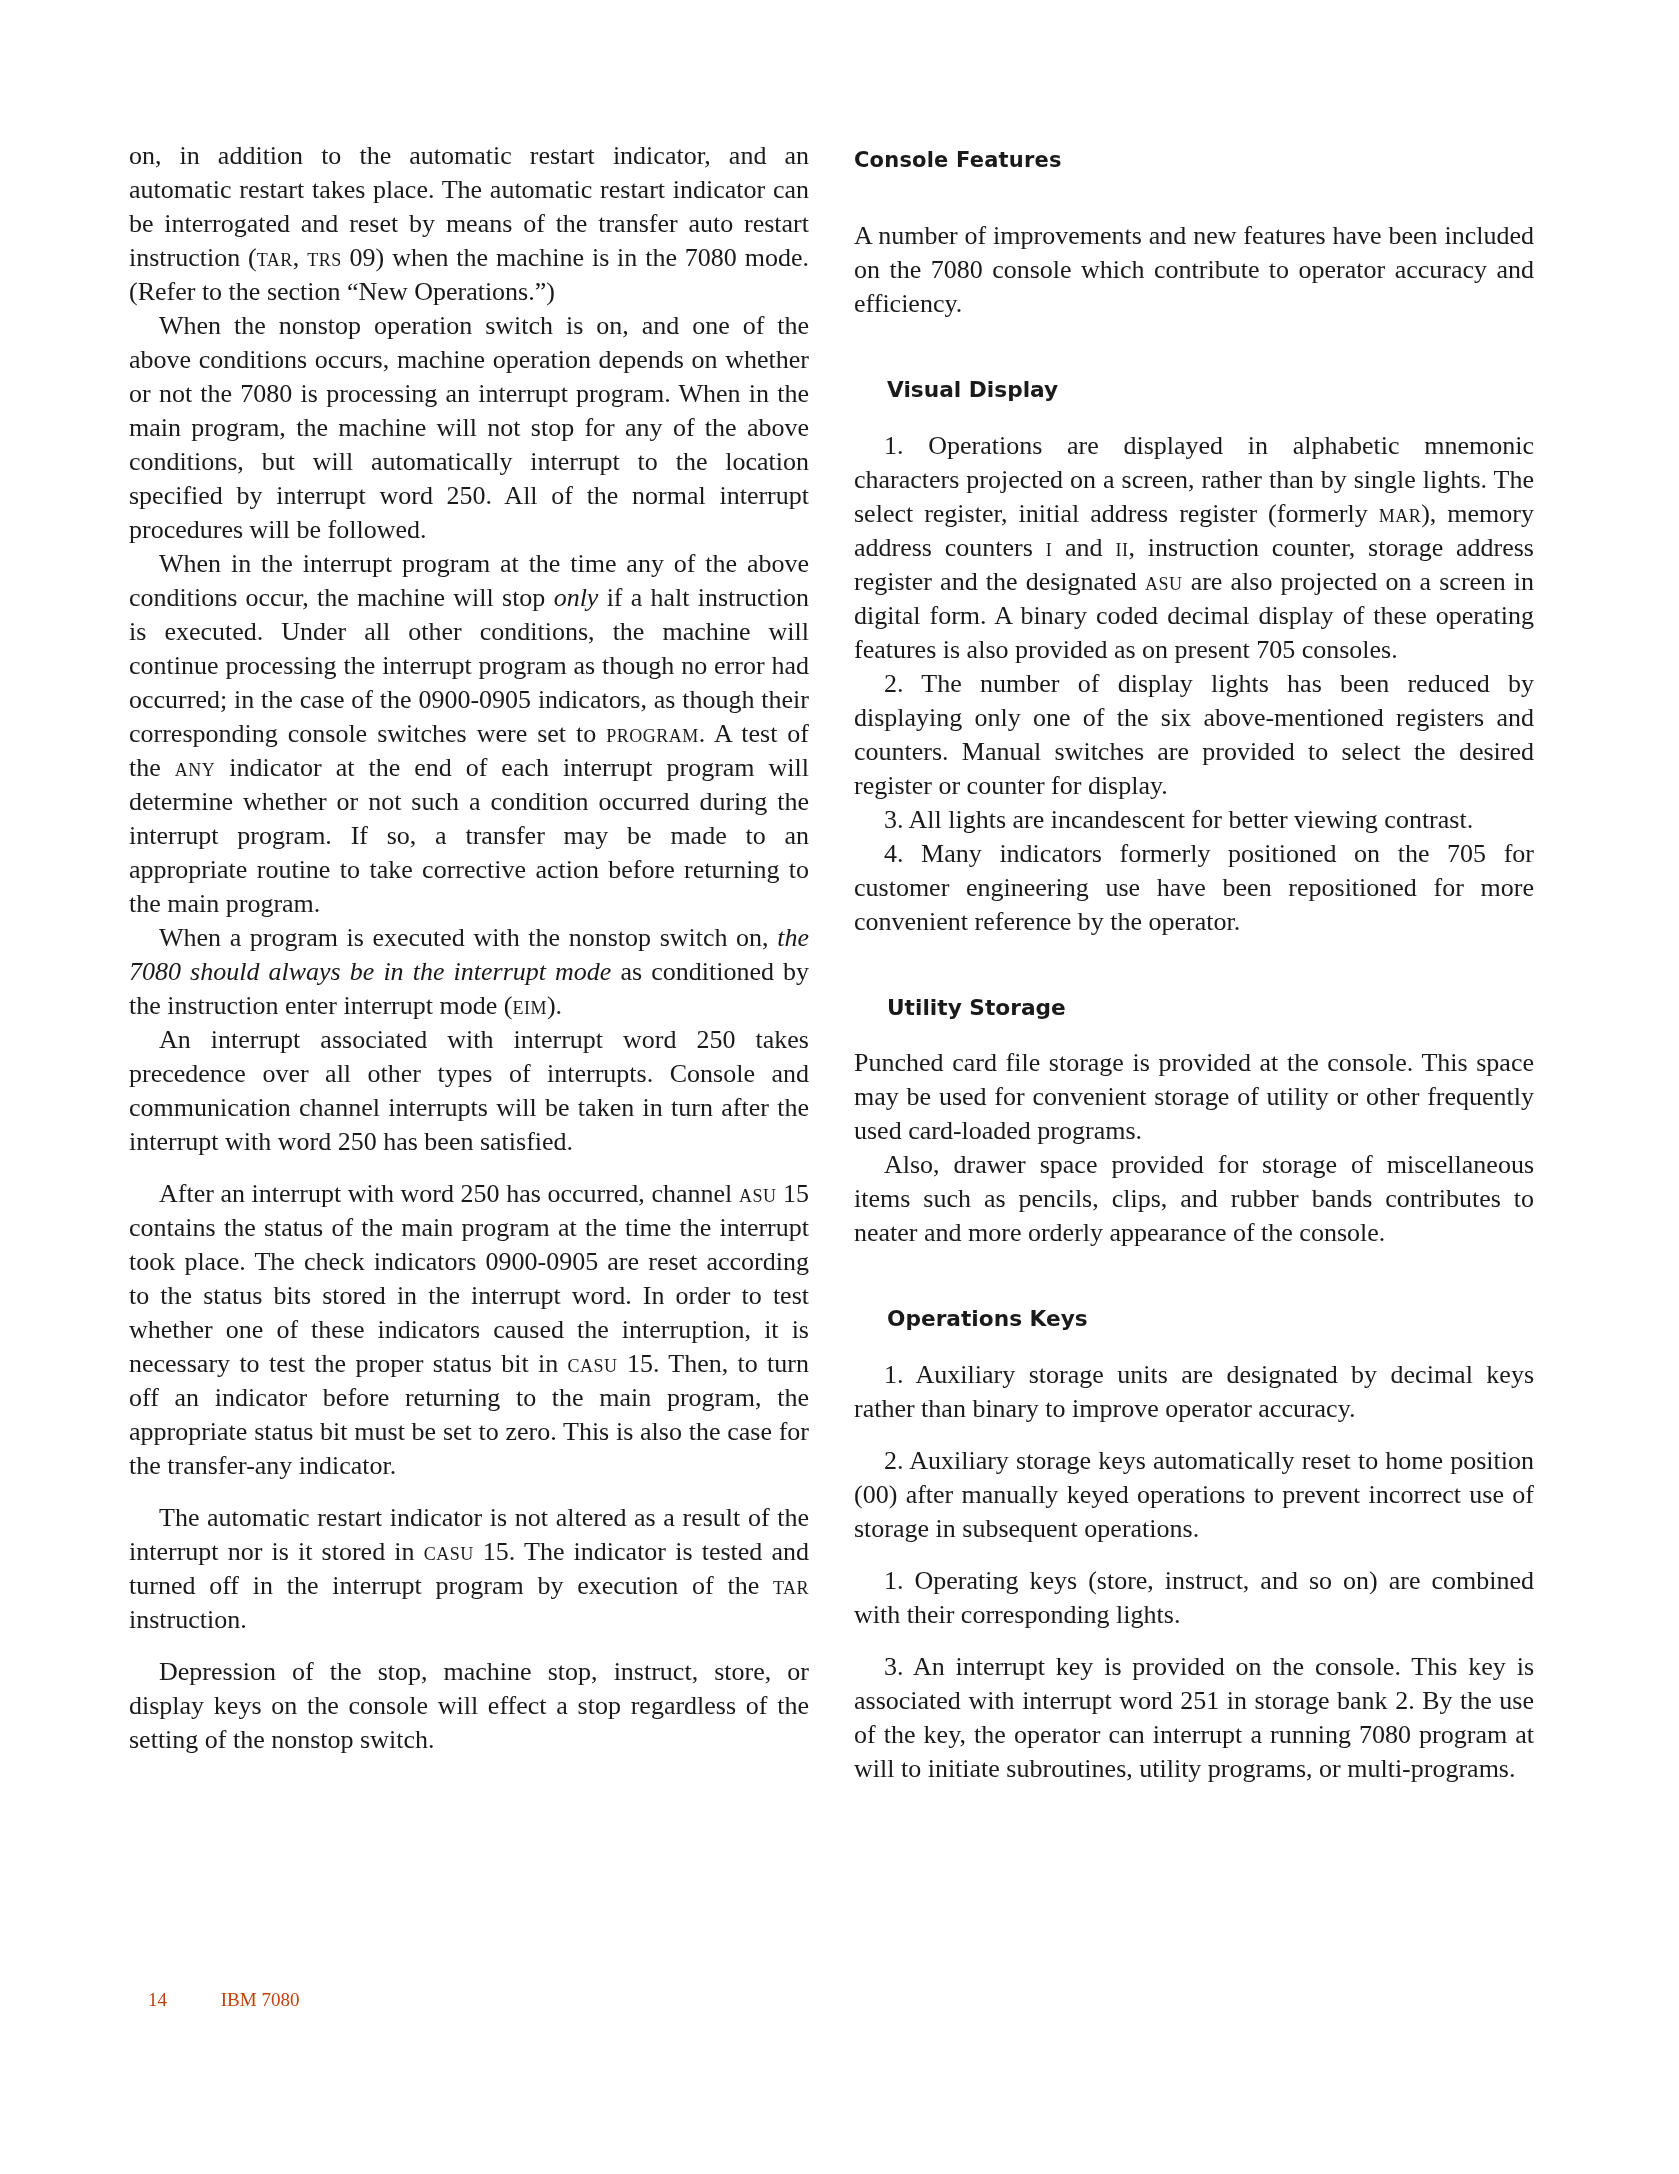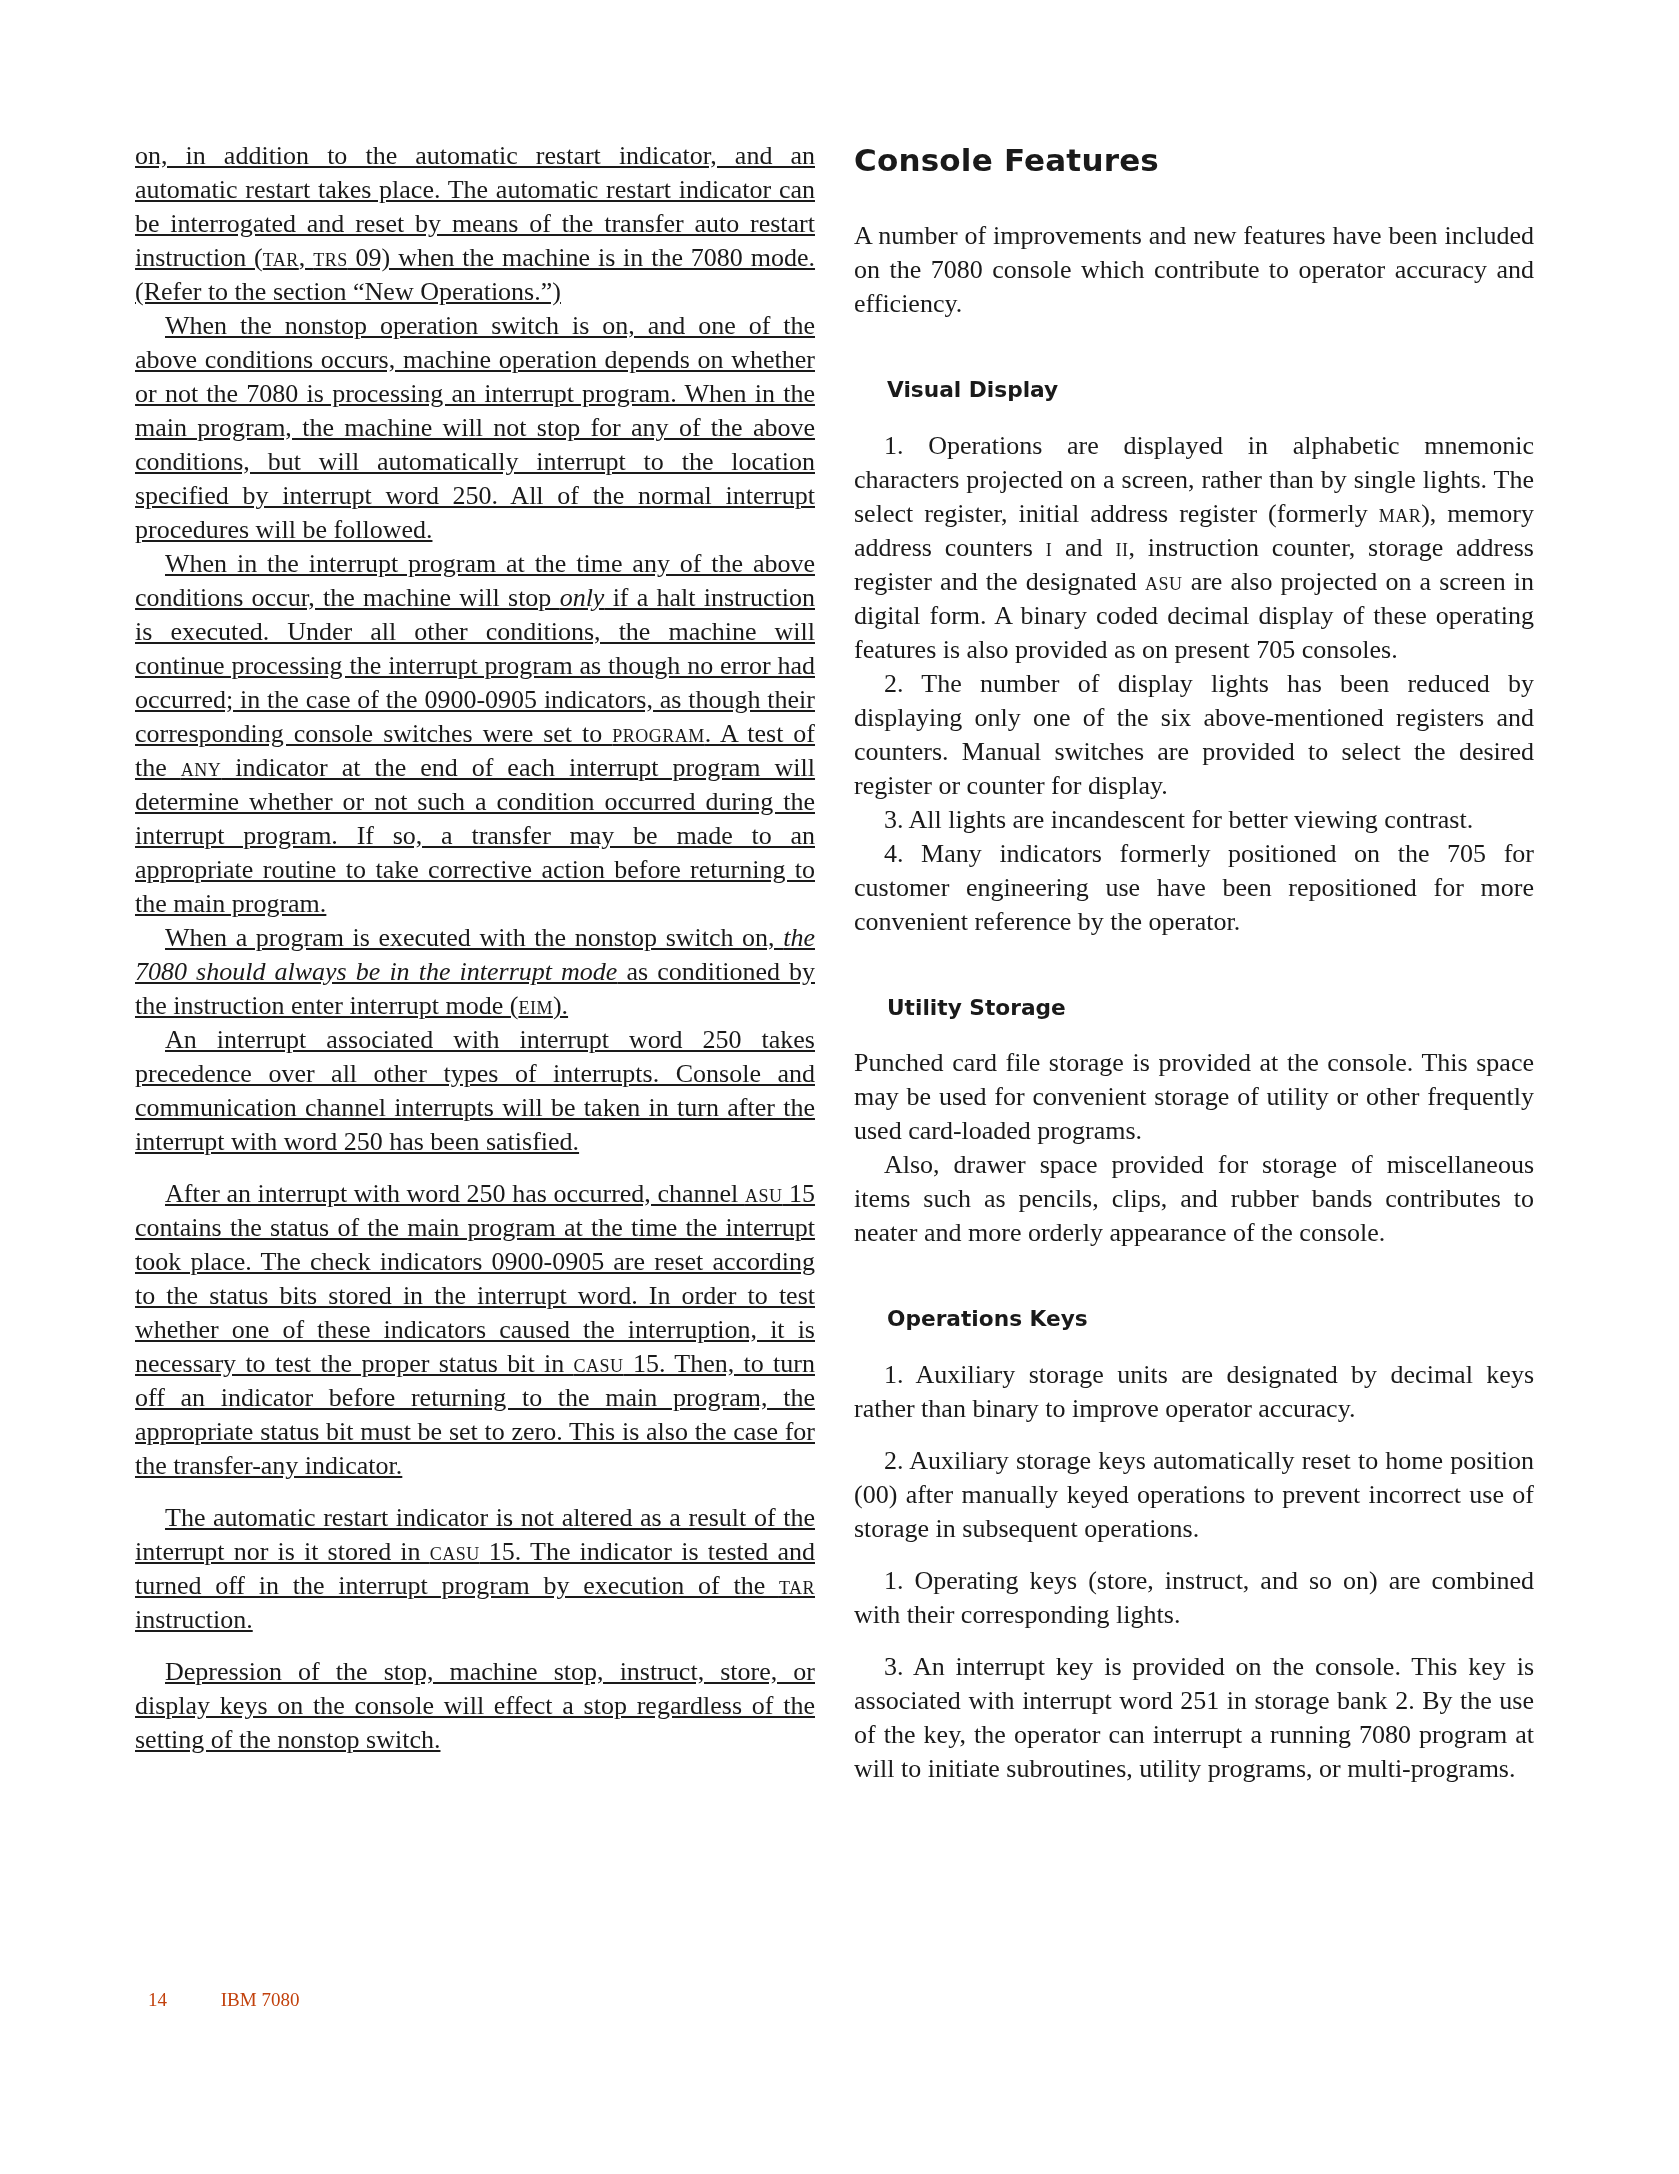--- a/index.html
+++ b/index.html
@@ -17,41 +17,41 @@
     }
     .column {
       position: absolute;
       top: 139px;
       width: 680px;
       font-size: 26px;
       line-height: 34px;
       text-align: justify;
       hyphens: manual;
     }
-    #left-column { left: 135px; text-decoration: underline; }
+    #left-column { left: 129px; }
     #right-column { left: 854px; top: 141px; }
 
     .para {
       margin: 0;
       text-indent: 0;
     }
     .para.indent { text-indent: 30px; }
     .para.gap { margin-top: 18px; }
 
     .sc {
       font-variant: small-caps;
       text-transform: lowercase;
       letter-spacing: 0.5px;
     }
     em { font-style: italic; }
 
     .h1 {
       font-family: "DejaVu Sans", "Liberation Sans", sans-serif;
       font-weight: bold;
-      font-size: 31px;
+      font-size: 21px;
       line-height: 38px;
       margin: 0 0 40px 0;
       letter-spacing: 0.2px;
     }
     .h2 {
       font-family: "DejaVu Sans", "Liberation Sans", sans-serif;
       font-weight: bold;
       font-size: 21.7px;
       line-height: 28px;
       margin: 0 0 24.5px 0;

